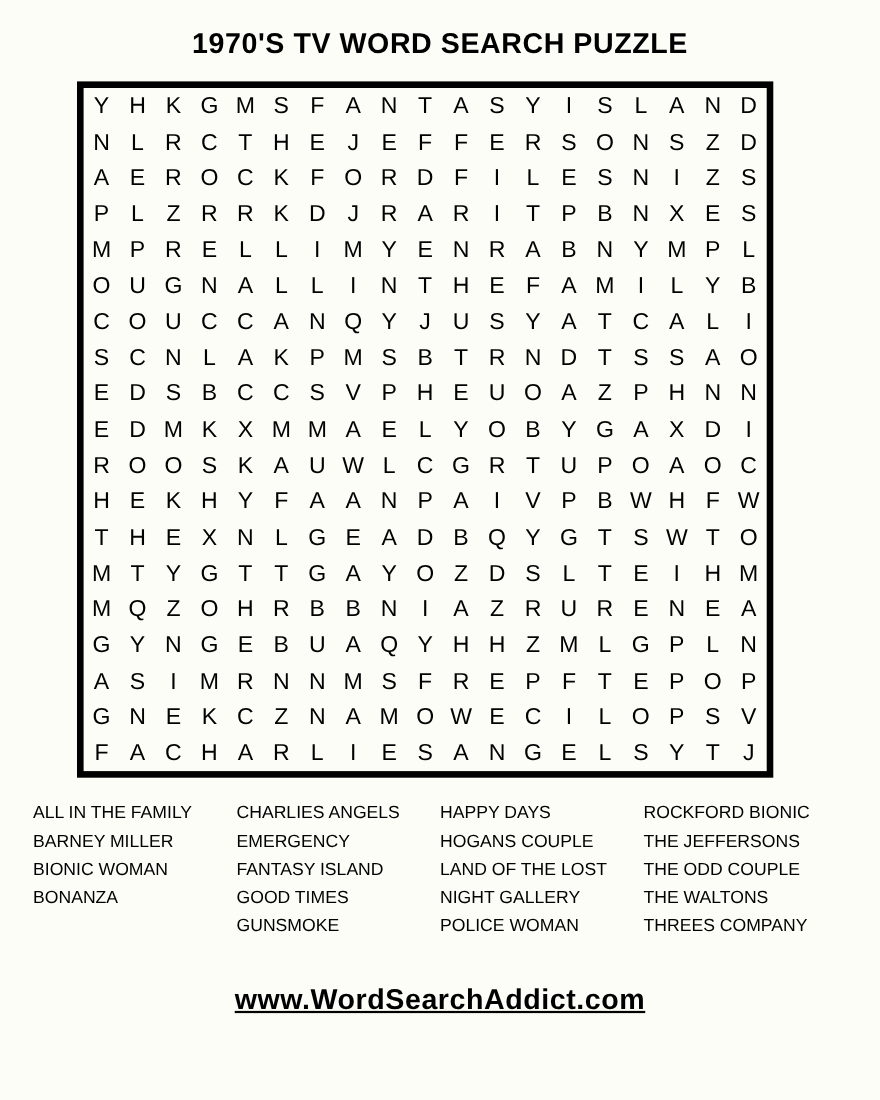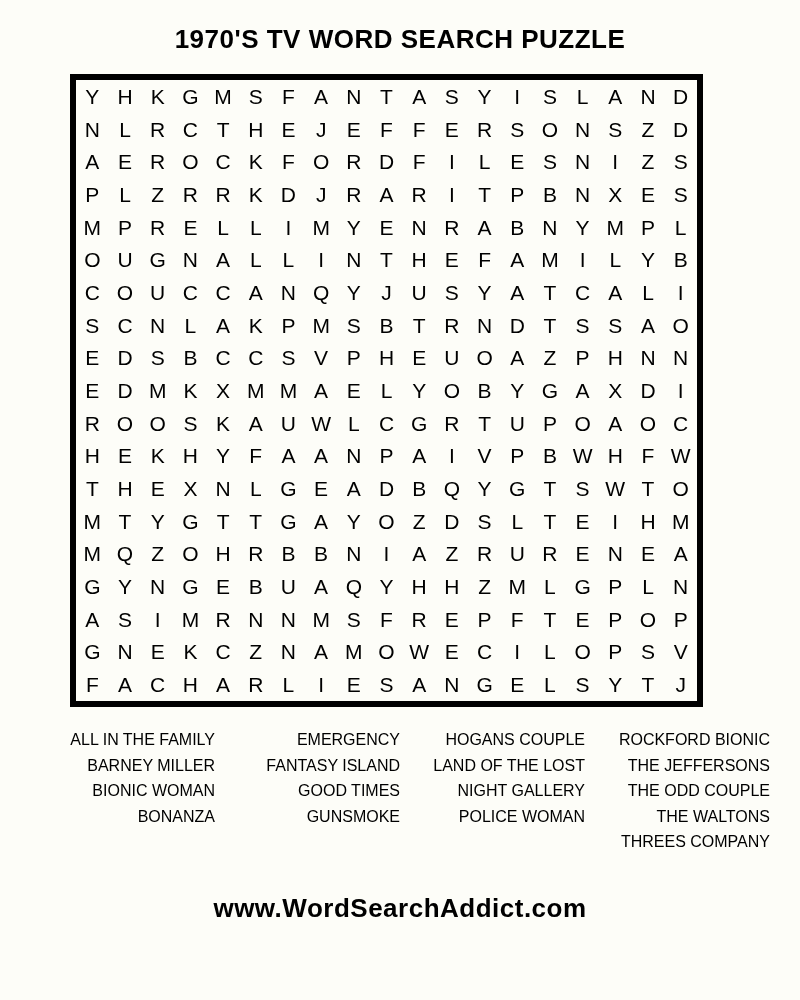--- a/index.html
+++ b/index.html
@@ -46,35 +46,36 @@
   }
   .word-list {
     position: absolute;
     left: 30px; top: 727px;
     width: 740px;
     display: grid;
     grid-template-columns: repeat(4, 1fr);
     column-gap: 0;
   }
   .word-column {
-    text-align: right;
+    text-align: left;
   }
   .word-item {
     font-size: 16px;
     line-height: 25.5px;
     white-space: nowrap;
   }
   .footer {
     position: absolute;
     top: 893px; left: 0;
     width: 800px;
     text-align: center;
     font-size: 26px;
     font-weight: bold;
     letter-spacing: 0.5px;
+    text-decoration: underline;
   }
 </style>
 </head>
 <body>
 
 <div class="page">
 
   <h1 class="title">1970'S TV WORD SEARCH PUZZLE</h1>
 
   <div class="grid-box">
@@ -444,26 +445,28 @@
   </div>
 
   <div class="word-list" id="word-list">
       <div class="word-column">
         <div class="word-item">ALL IN THE FAMILY</div>
         <div class="word-item">BARNEY MILLER</div>
         <div class="word-item">BIONIC WOMAN</div>
         <div class="word-item">BONANZA</div>
       </div>
       <div class="word-column">
+        <div class="word-item">CHARLIES ANGELS</div>
         <div class="word-item">EMERGENCY</div>
         <div class="word-item">FANTASY ISLAND</div>
         <div class="word-item">GOOD TIMES</div>
         <div class="word-item">GUNSMOKE</div>
       </div>
       <div class="word-column">
+        <div class="word-item">HAPPY DAYS</div>
         <div class="word-item">HOGANS COUPLE</div>
         <div class="word-item">LAND OF THE LOST</div>
         <div class="word-item">NIGHT GALLERY</div>
         <div class="word-item">POLICE WOMAN</div>
       </div>
       <div class="word-column">
         <div class="word-item">ROCKFORD BIONIC</div>
         <div class="word-item">THE JEFFERSONS</div>
         <div class="word-item">THE ODD COUPLE</div>
         <div class="word-item">THE WALTONS</div>

